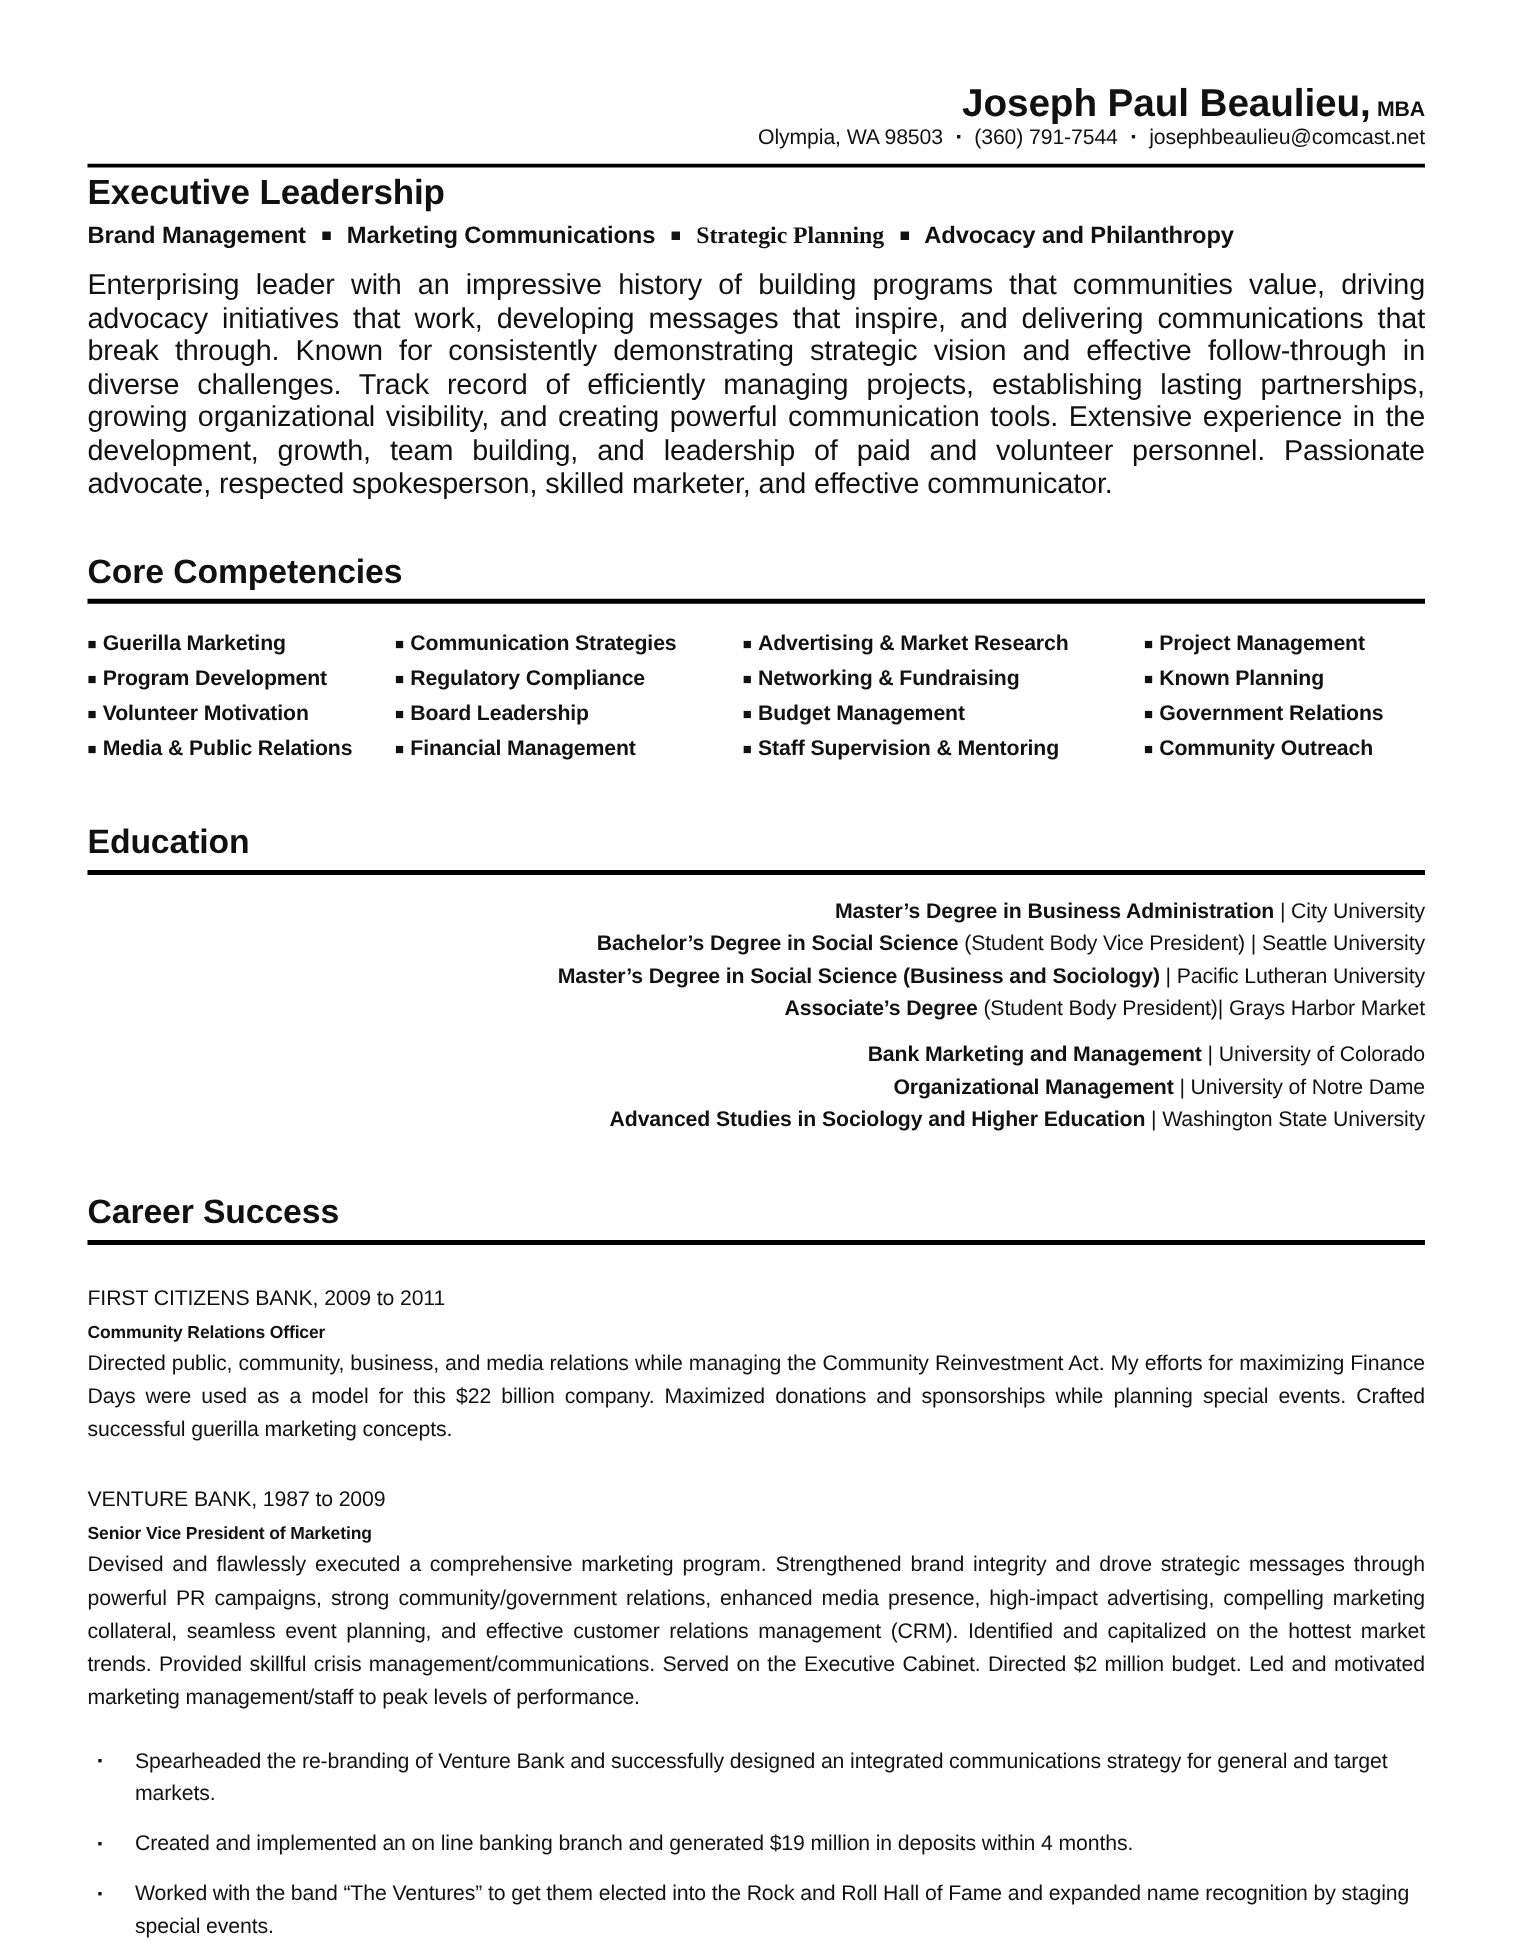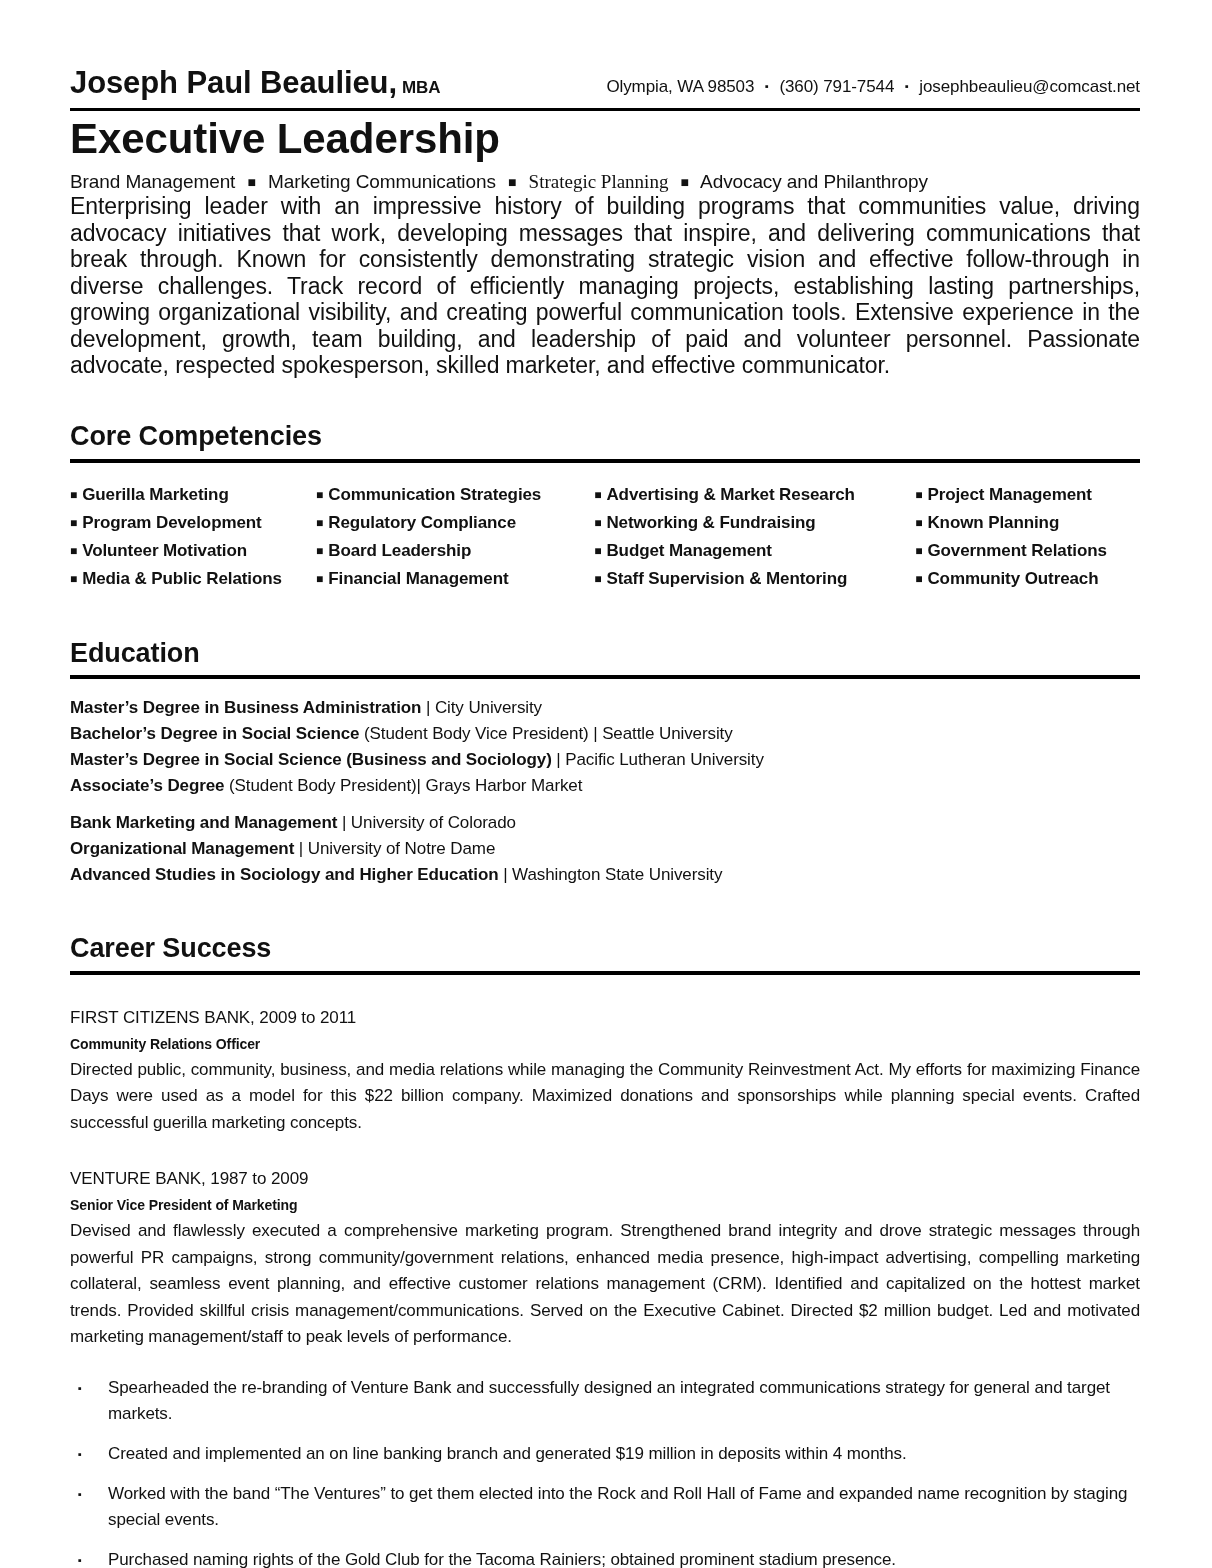--- a/index.html
+++ b/index.html
@@ -16,20 +16,21 @@
     color: #111111;
     font-family: "Liberation Sans", sans-serif;
     padding: 66px 72px 50px 70px;
     letter-spacing: -0.1px;
   }
   
   .name-row {
     display: flex;
     align-items: flex-end;
     justify-content: space-between;
+    flex-direction: column;
   }
   .name {
     font-size: 31px;
     font-weight: bold;
     line-height: 1.1;
     white-space: nowrap;
   }
   .cred {
     font-size: 17px;
     font-weight: bold;
@@ -44,28 +45,29 @@
     font-size: 11px;
     vertical-align: 2px;
     margin: 0 6px;
   }
   .name-rule {
     border: none;
     border-top: 3px solid #000000;
     margin: 8px 0 4px 0;
   }
   .doc-title {
-    font-size: 42px;
+    font-size: 28px;
     font-weight: bold;
     margin: 0 0 8px 0;
     line-height: 1.15;
   }
   .keywords {
     font-size: 19px;
-    font-weight: normal;
+    font-weight: bold;
+    margin-bottom: 14px;
   }
   .keywords .ksep {
     font-size: 14px;
     vertical-align: 1px;
     margin: 0 7px;
   }
   .keywords .serif {
     font-family: "Liberation Serif", serif;
     letter-spacing: 0;
   }
@@ -106,20 +108,21 @@
   .comp-item .sq {
     font-size: 12px;
     vertical-align: 1px;
     margin-right: 5px;
   }
   
   .edu-group {
     margin-top: 16px;
     font-size: 17px;
     line-height: 26px;
+    text-align: right;
   }
   .edu-group + .edu-group { margin-top: 11px; }
   .edu-line .b { font-weight: bold; }
   
   .job { margin-top: 30px; }
   .job-company {
     font-size: 17px;
     line-height: 26px;
   }
   .job-title {

